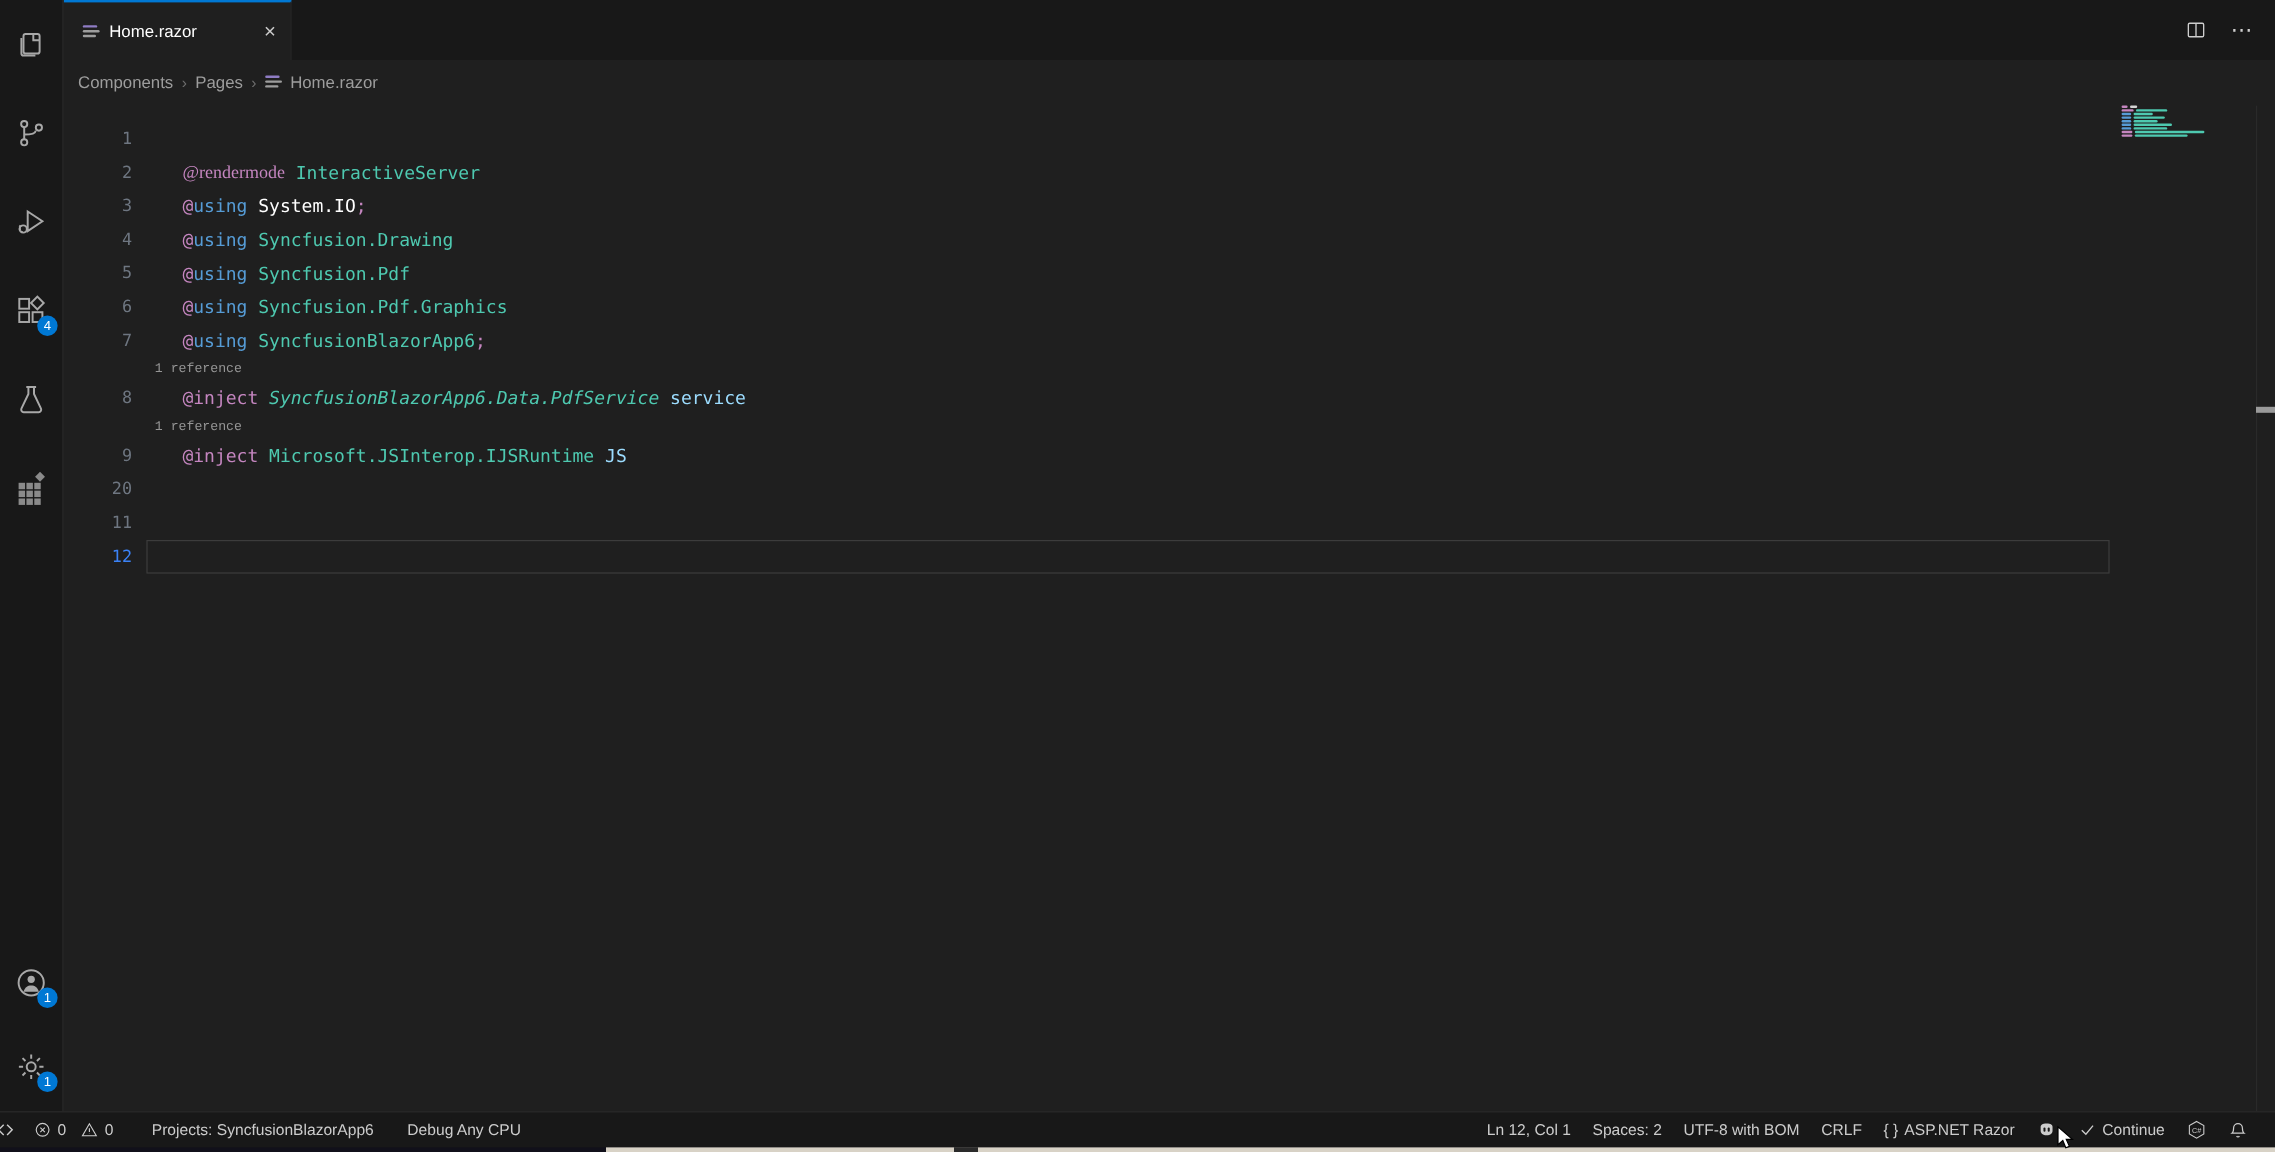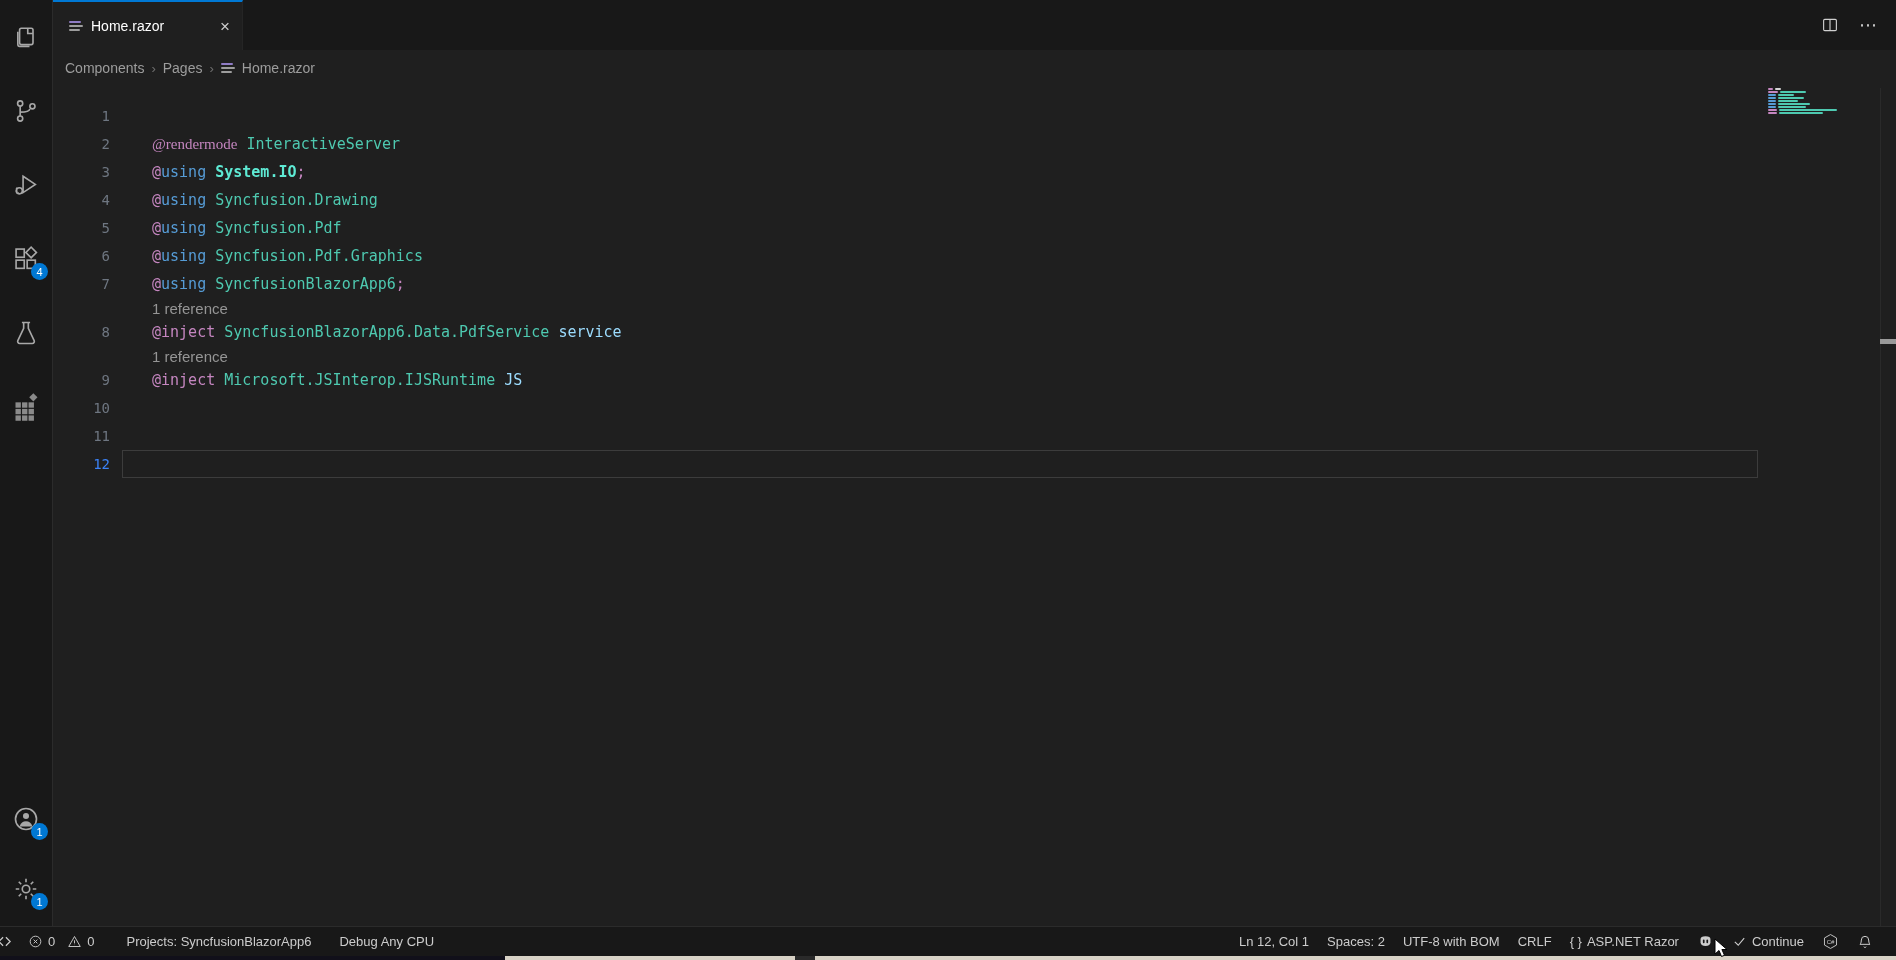--- a/index.html
+++ b/index.html
@@ -45,21 +45,21 @@
   
   .code-area { position:relative; height:840px; padding-top:16px;
                font-family:"DejaVu Sans Mono","Liberation Mono",monospace; }
   .row { display:flex; height:28px; align-items:center; }
   .row.lens { height:20px; }
   .gutter { width:57px; text-align:right; color:#6e7681; font-size:14px; flex:none; }
   .row.current .gutter { color:#3b82f6; }
   .line-box { margin-left:12px; width:1636px; height:28px; display:flex; align-items:center;
               padding-left:30px; font-size:15px; white-space:pre; }
   .row.current .line-box { border:1px solid #3c3c3c; }
-  .lens-text { margin-left:99px; color:#959595; font-size:15px; font-family:Liberation Sans, sans-serif; cursor:pointer; }
+  .lens-text { margin-left:76px; color:#959595; font-size:11px; font-family:Liberation Mono, monospace; cursor:pointer; }
 
   .minimap { position:absolute; left:1715px; top:2px; width:120px; display:flex; flex-direction:column; gap:1px; }
   .mm-row { display:flex; gap:2px; height:2px; }
   .mm-row i { display:block; height:2px; border-radius:1px; }
 
   .scroll-strip { position:absolute; right:0; top:2px; bottom:0; width:16px; border-left:1px solid #2a2a2a; }
   .scroll-marker { position:absolute; right:0; width:16px; height:5px; background:#9a9a9a; }
 
   
   .status-bar { position:absolute; left:0; bottom:4px; width:1896px; height:30px; background:#181818;
@@ -192,21 +192,21 @@
     <div id="rows">
         <div class="row">
           <span class="gutter">1</span>
         </div>
         <div class="row">
           <span class="gutter">2</span>
           <span class="line-box"><span style="color: rgb(197, 134, 192); font-family: Liberation Serif, serif;">@rendermode</span><span style="color: rgb(212, 212, 212);"> </span><span style="color: rgb(78, 201, 176);">InteractiveServer</span></span>
         </div>
         <div class="row">
           <span class="gutter">3</span>
-          <span class="line-box"><span style="color: rgb(197, 134, 192);">@</span><span style="color: rgb(86, 156, 214);">using</span><span style="color: rgb(212, 212, 212);"> </span><span style="color: #5eead4; font-weight: bold;">System.IO</span><span style="color: rgb(197, 134, 192);">;</span></span>
+          <span class="line-box"><span style="color: rgb(197, 134, 192);">@</span><span style="color: rgb(86, 156, 214);">using</span><span style="color: rgb(212, 212, 212);"> </span><span style="color: #ffffff;">System.IO</span><span style="color: rgb(197, 134, 192);">;</span></span>
         </div>
         <div class="row">
           <span class="gutter">4</span>
           <span class="line-box"><span style="color: rgb(197, 134, 192);">@</span><span style="color: rgb(86, 156, 214);">using</span><span style="color: rgb(212, 212, 212);"> </span><span style="color: rgb(78, 201, 176);">Syncfusion.Drawing</span></span>
         </div>
         <div class="row">
           <span class="gutter">5</span>
           <span class="line-box"><span style="color: rgb(197, 134, 192);">@</span><span style="color: rgb(86, 156, 214);">using</span><span style="color: rgb(212, 212, 212);"> </span><span style="color: rgb(78, 201, 176);">Syncfusion.Pdf</span></span>
         </div>
         <div class="row">
@@ -215,31 +215,31 @@
         </div>
         <div class="row">
           <span class="gutter">7</span>
           <span class="line-box"><span style="color: rgb(197, 134, 192);">@</span><span style="color: rgb(86, 156, 214);">using</span><span style="color: rgb(212, 212, 212);"> </span><span style="color: rgb(78, 201, 176);">SyncfusionBlazorApp6</span><span style="color: rgb(197, 134, 192);">;</span></span>
         </div>
         <div class="row lens">
           <span class="lens-text">1 reference</span>
         </div>
         <div class="row">
           <span class="gutter">8</span>
-          <span class="line-box"><span style="color: rgb(197, 134, 192);">@inject</span><span style="color: rgb(212, 212, 212);"> </span><span style="color: rgb(78, 201, 176);">SyncfusionBlazorApp6.Data.PdfService</span><span style="color: rgb(212, 212, 212);"> </span><span style="color: rgb(156, 220, 254);">service</span></span>
+          <span class="line-box"><span style="color: rgb(197, 134, 192);">@inject</span><span style="color: rgb(212, 212, 212);"> </span><span style="color: rgb(78, 201, 176); font-style: italic;">SyncfusionBlazorApp6.Data.PdfService</span><span style="color: rgb(212, 212, 212);"> </span><span style="color: rgb(156, 220, 254);">service</span></span>
         </div>
         <div class="row lens">
           <span class="lens-text">1 reference</span>
         </div>
         <div class="row">
           <span class="gutter">9</span>
           <span class="line-box"><span style="color: rgb(197, 134, 192);">@inject</span><span style="color: rgb(212, 212, 212);"> </span><span style="color: rgb(78, 201, 176);">Microsoft.JSInterop.IJSRuntime</span><span style="color: rgb(212, 212, 212);"> </span><span style="color: rgb(156, 220, 254);">JS</span></span>
         </div>
         <div class="row">
-          <span class="gutter">10</span>
+          <span class="gutter">20</span>
           <span class="line-box"></span>
         </div>
         <div class="row">
           <span class="gutter">11</span>
           <span class="line-box"></span>
         </div>
         <div class="row current">
           <span class="gutter">12</span>
           <span class="line-box"></span>
         </div>

